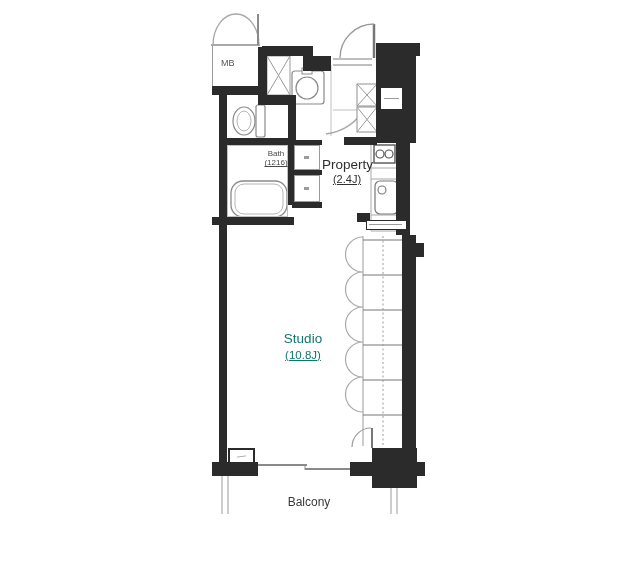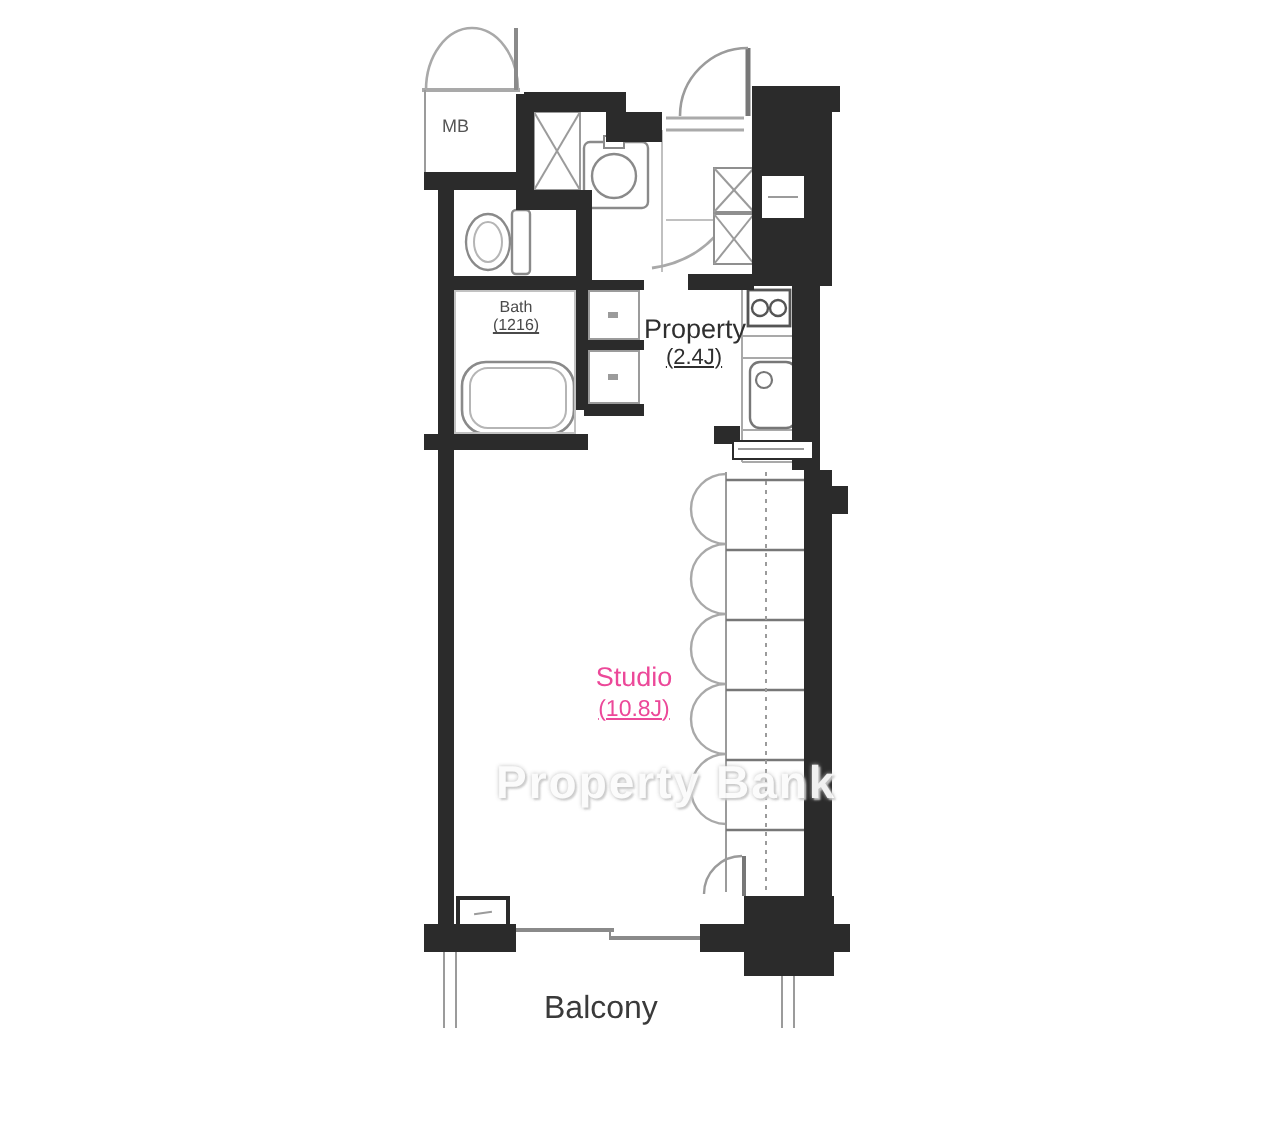--- a/index.html
+++ b/index.html
@@ -151,34 +151,33 @@
   </div>
 
   <div class="abs" style="left:228px;top:448px;width:27px;height:16px;background:#fff;border:2px solid #2b2b2b;box-sizing:border-box">
     <div class="insetline" style="left:7px;top:6px;width:9px;height:1px;transform:rotate(-8deg)"></div>
   </div>
 
   <div class="lbl" style="left:221px;top:58px;font-size:9px;color:#555">
     <span>MB</span>
   </div>
 
-  <div class="lbl" style="left:230px;top:149px;width:56px;font-size:8px;color:#4a4a4a">
+  <div class="lbl" style="left:248px;top:149px;width:56px;font-size:8px;color:#4a4a4a">
     <span>Bath</span>
     <span class="sz">(1216)</span>
   </div>
 
   <div class="lbl" style="left:322px;top:157px;width:50px;font-size:13.5px;color:#2f2f2f">
     <span>Property</span>
     <span class="sz" style="font-size:11px">(2.4J)</span>
   </div>
 
-  <div class="lbl" style="left:288px;top:331px;width:58px;font-size:13.5px;color:#ec4899">
+  <div class="lbl" style="left:274px;top:331px;width:58px;font-size:13.5px;color:#0f766e">
     <span>Studio</span>
     <span class="sz" style="font-size:11.5px;margin-top:2px">(10.8J)</span>
   </div>
 
-  <div class="lbl" style="left:272px;top:496px;width:46px;font-size:16px;color:#3a3a3a">
+  <div class="lbl" style="left:286px;top:496px;width:46px;font-size:12px;color:#3a3a3a">
     <span>Balcony</span>
   </div>
 
-  <div class="watermark" style="left:248px;top:378px;font-size:23px">Property Bank</div>
 
 </div>
 
 </body></html>

